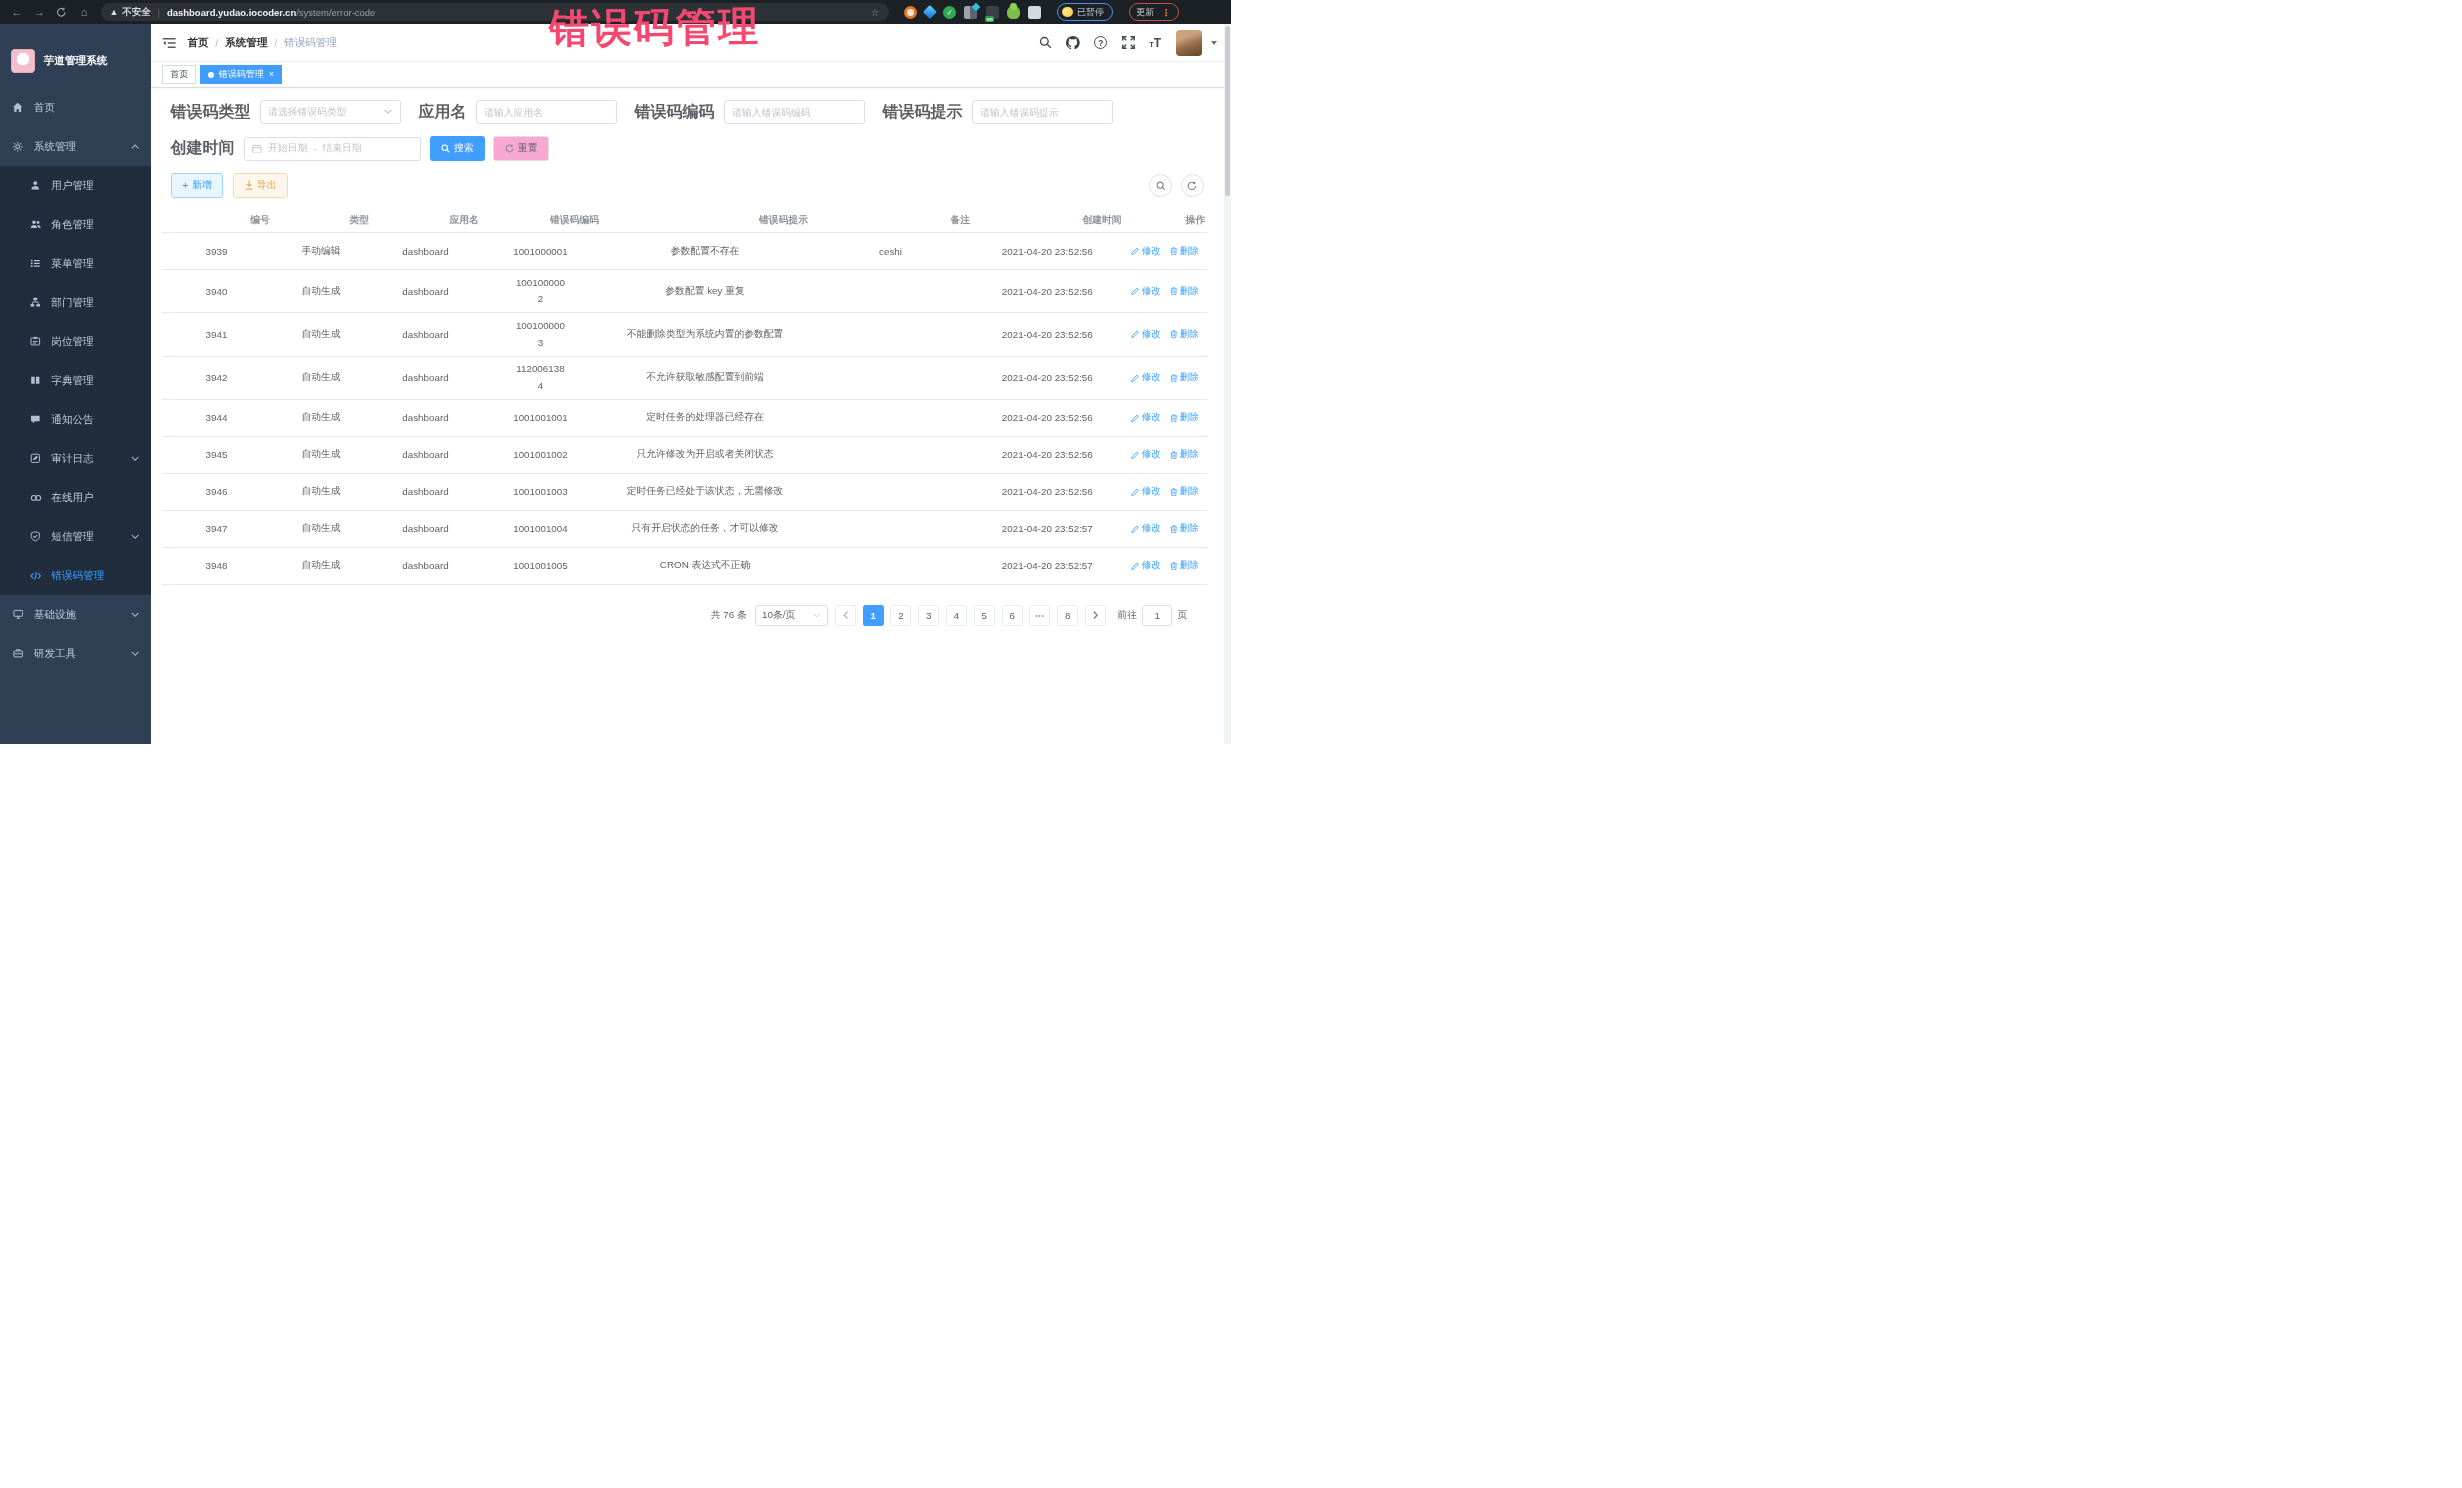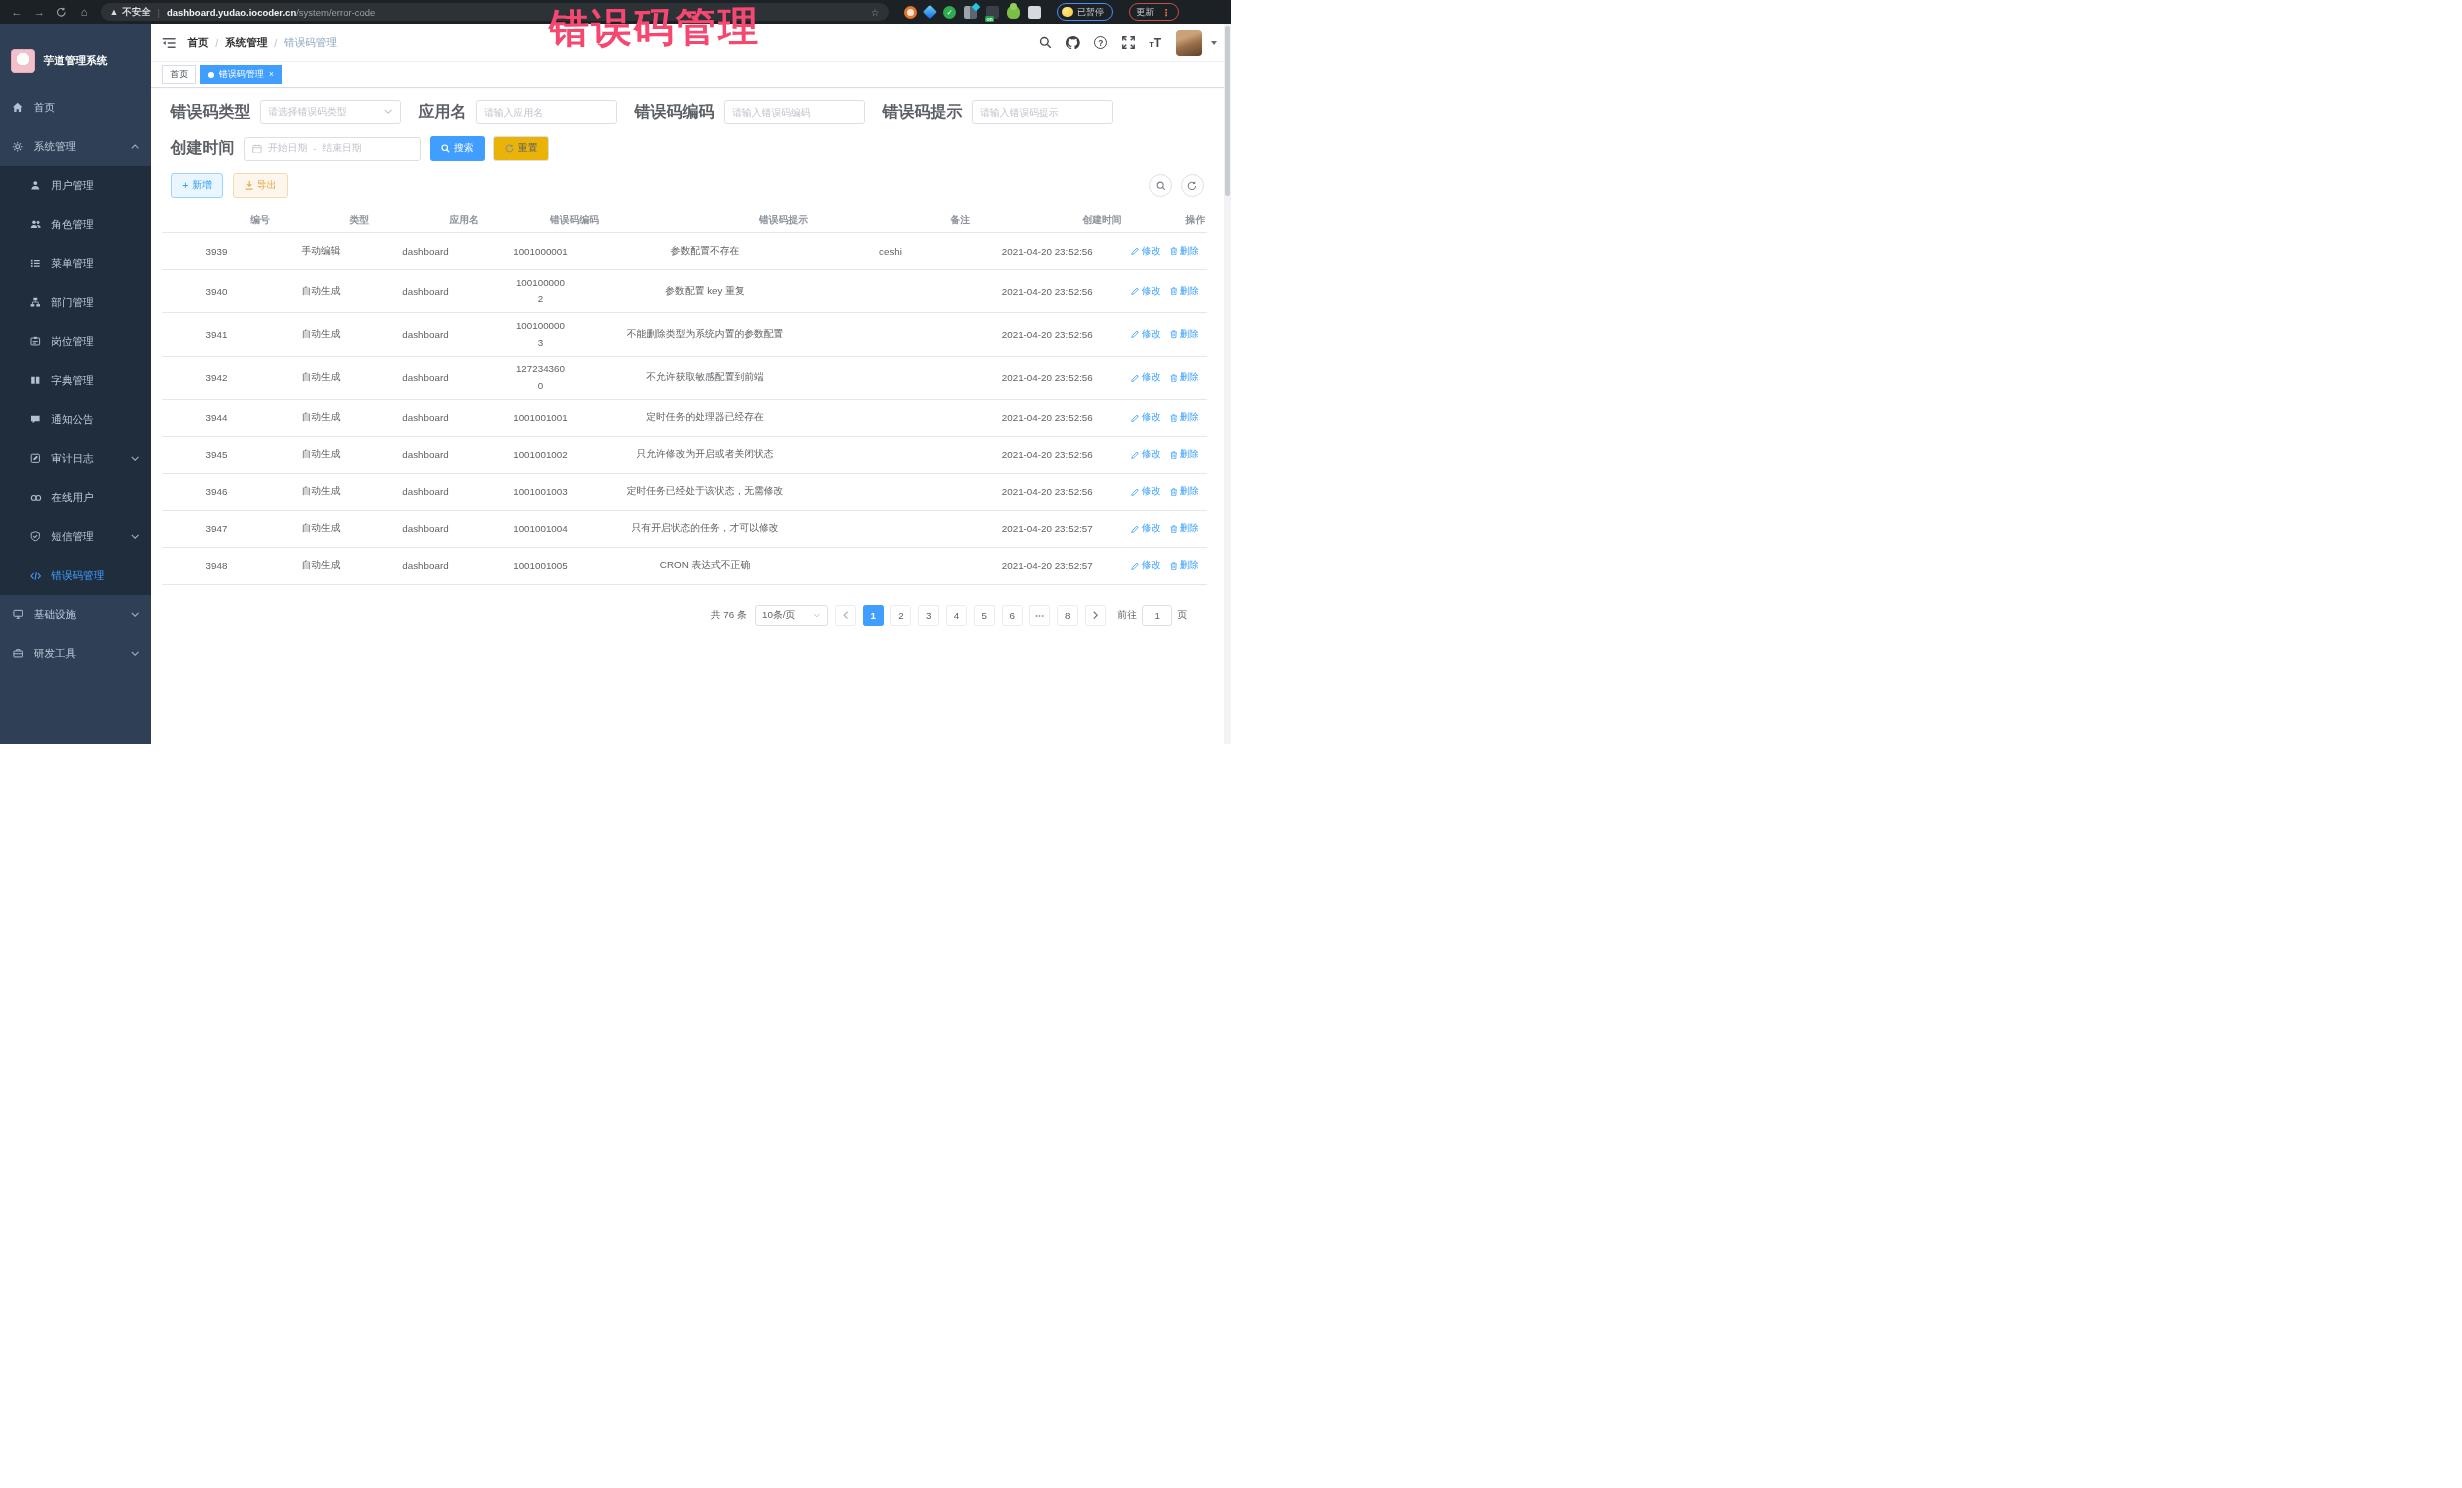--- a/index.html
+++ b/index.html
@@ -85,21 +85,21 @@
   .form-label{min-width:61px;text-align:left;margin-right:9px;font-size:16px;font-weight:700;color:#5c6066}
   .ctl{height:24px;border:0.8px solid #dcdfe6;border-radius:3px;background:#fff;display:flex;align-items:center;padding:0 7.6px;color:#c0c4cc;font-size:9.8px;cursor:pointer}
   .ctl input{border:none;outline:none;width:100%;font-size:9.8px;color:#606266;font-family:inherit}
   .ctl input::placeholder{color:#c0c4cc}
   .ctl-select{width:141px;justify-content:space-between}
   .ctl-input{width:141px}
   .ctl-date{width:177px;gap:6px;color:#c0c4cc}
   .ctl-date .dsep{color:#c0c4cc}
   .btn{height:25px;border-radius:3px;border:0.8px solid transparent;padding:0 10.6px;font-size:9.8px;display:inline-flex;align-items:center;gap:3.8px;cursor:pointer;font-family:inherit}
   .btn-primary{background:#409eff;color:#fff}
-  .btn-plain{background:#eab308;border-color:#dcdfe6;color:#606266}
+  .btn-plain{background:#f9a8d4;border-color:#dcdfe6;color:#606266}
   .btn-add{background:#e9f5ff;border-color:#9fd2ff;color:#2d9cf5;margin-right:9.8px}
   .btn-export{background:#fdf6ec;border-color:#f5dab1;color:#e6a23c}
   .toolbar{display:flex;align-items:center;margin:12px 0 0 12px;padding-right:10.6px}
   .toolbar-right{margin-left:auto;display:flex;gap:8.3px}
   .circle-btn{width:23px;height:23px;border-radius:50%;border:0.8px solid #dcdfe6;background:#fff;display:flex;align-items:center;justify-content:center;color:#7c828a;cursor:pointer}
 
   
   table{width:calc(100% - 10.6px);margin:10.6px 0 0 3px;border-collapse:collapse;table-layout:fixed}
   th{height:24px;font-size:9.8px;font-weight:700;color:#8e949c;text-align:right;border-bottom:0.8px solid #e3e8ee;padding:3px 1.5px}
   td{height:37px;font-size:9.8px;color:#606266;text-align:center;border-bottom:0.8px solid #e3e8ee;padding:4.5px 1.5px}
@@ -555,21 +555,21 @@
                   </span>修改</span><span class="op"><span>
                     <svg width="7.6" height="8.3" viewBox="0 0 10 11">
                       <path d="M.8 2.6h8.4M3.6 2.4V1h2.8v1.4M1.8 2.8l.5 7.4h5.4l.5-7.4M3.9 4.6v3.6M6.1 4.6v3.6" stroke="#38a0ff" stroke-width="1" fill="none"></path>
                     </svg>
                   </span>删除</span></td>
             </tr>
             <tr>
               <td>3942</td>
               <td>自动生成</td>
               <td>dashboard</td>
-              <td><span class="code-wrap">1272343600</span></td>
+              <td><span class="code-wrap">1120061384</span></td>
               <td>不允许获取敏感配置到前端</td>
               <td></td>
               <td>2021-04-20 23:52:56</td>
               <td><span class="op"><span>
                     <svg width="8.3" height="8.3" viewBox="0 0 11 11">
                       <path d="M1 10l.8-2.6 5.6-5.6 1.8 1.8-5.6 5.6zM7.8 1.4 9.6 3.2" stroke="#38a0ff" stroke-width="1.1" fill="none"></path>
                     </svg>
                   </span>修改</span><span class="op"><span>
                     <svg width="7.6" height="8.3" viewBox="0 0 10 11">
                       <path d="M.8 2.6h8.4M3.6 2.4V1h2.8v1.4M1.8 2.8l.5 7.4h5.4l.5-7.4M3.9 4.6v3.6M6.1 4.6v3.6" stroke="#38a0ff" stroke-width="1" fill="none"></path>

